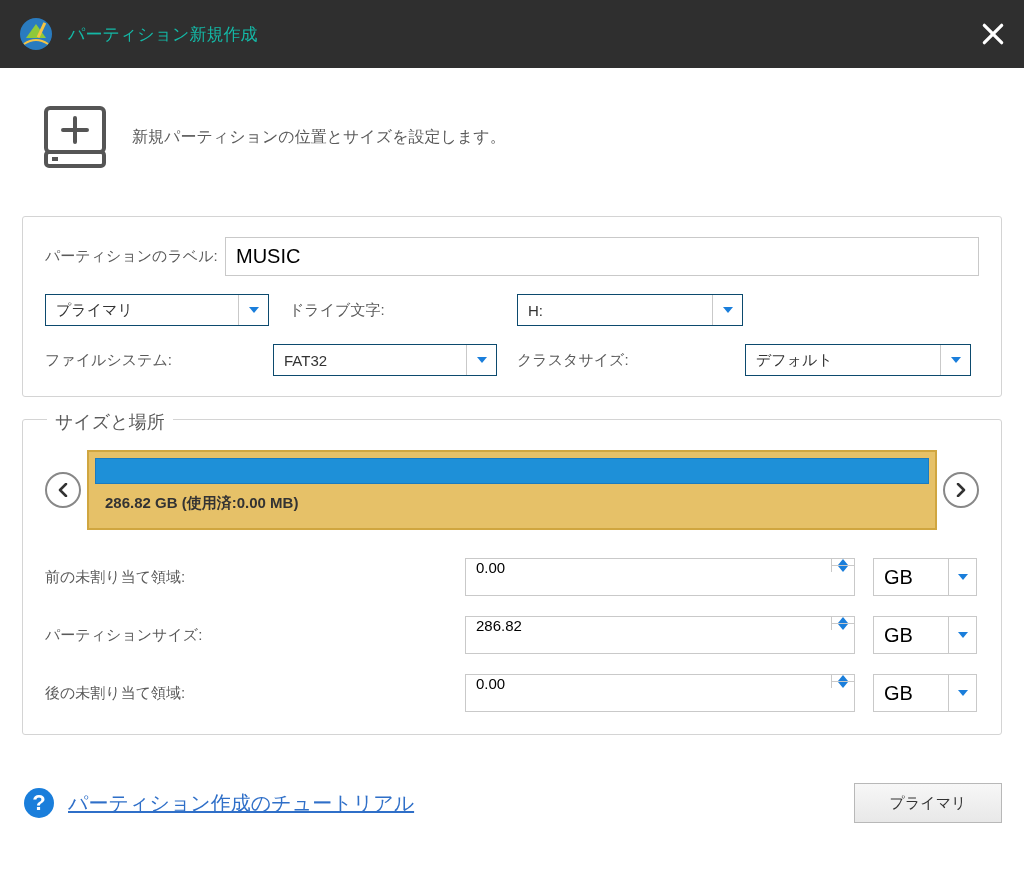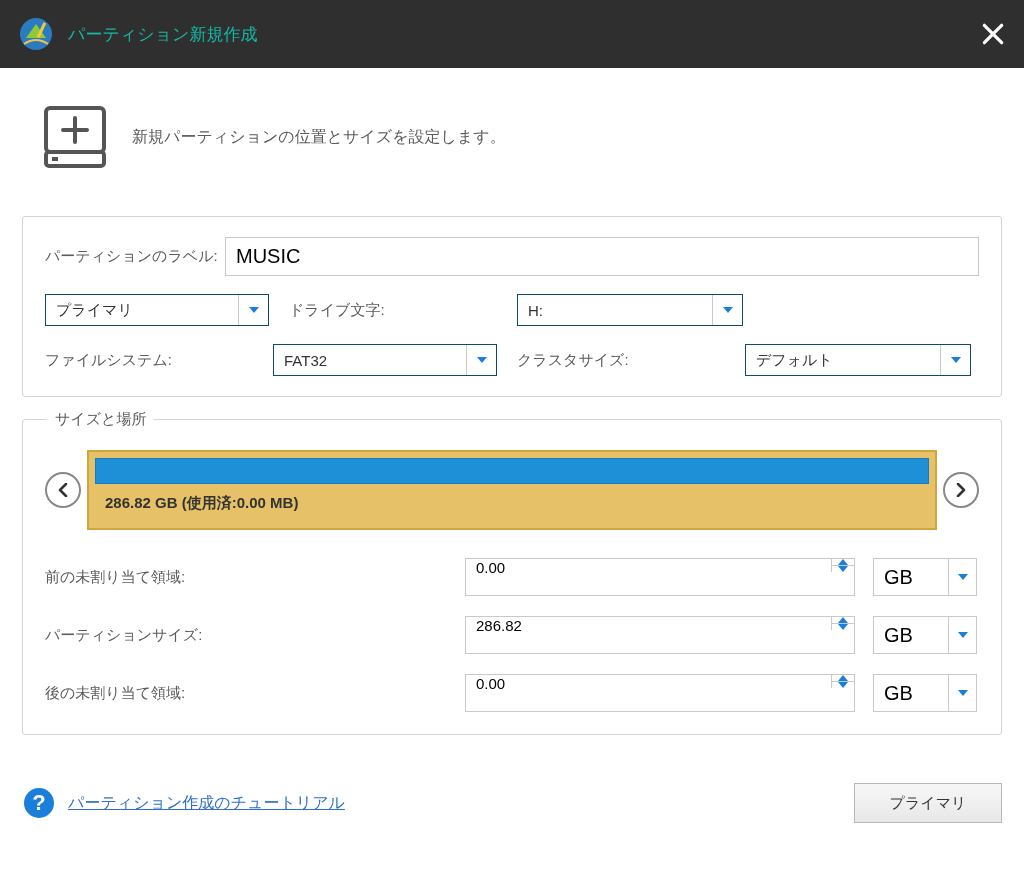--- a/index.html
+++ b/index.html
@@ -22,21 +22,21 @@
 .row:last-child { margin-bottom: 0; }
 .lbl { color: #5a5a5a; font-size: 15px; width: 180px; flex-shrink: 0; }
 .lbl-narrow { width: 110px; margin-left: 20px; }
 .text-input { flex: 1; border: 1px solid #c9c9c9; padding: 18px 10px; font-size: 20px; height: 39px; }
 .dropdown { flex: 1; display: flex; align-items: center; border: 1px solid #0c4a6e; height: 32px; position: relative; }
 .dropdown .val { flex: 1; padding: 0 10px; font-size: 15px; color: #333; }
 .dropdown .arrow-box { width: 30px; height: 100%; border-left: 1px solid #c9c9c9; display: flex; align-items: center; justify-content: center; }
 .arrow-down { width: 0; height: 0; border-left: 5px solid transparent; border-right: 5px solid transparent; border-top: 6px solid #1a7edb; }
 
 .fieldset { border: 1px solid #d4d4d4; border-radius: 3px; padding: 30px 22px 22px 22px; position: relative; margin-bottom: 20px; }
-.legend { position: absolute; top: -10px; left: 24px; background: #fff; padding: 0 8px; color: #5a5a5a; font-size: 15px; }
+.legend { position: absolute; top: -10px; left: 24px; background: #fff; padding: 0 8px; color: #5a5a5a; font-size: 18px; }
 
 .disk-row { display: flex; align-items: center; gap: 6px; margin-bottom: 28px; }
 .nav-circle { width: 36px; height: 36px; border: 2px solid #888; border-radius: 50%; display: flex; align-items: center; justify-content: center; cursor: pointer; flex-shrink: 0; }
 .nav-circle svg { width: 12px; height: 14px; }
 .disk-bar { flex: 1; height: 80px; border: 2px solid #d0a640; background: #e6c168; padding: 6px 6px 8px 6px; display: flex; flex-direction: column; }
 .disk-fill { height: 26px; background: #1e90d8; border: 1px solid #1a7bc0; }
 .disk-label { margin-top: 10px; font-size: 15px; font-weight: bold; color: #333; padding-left: 10px; }
 
 .size-row { display: flex; align-items: center; margin-bottom: 20px; }
 .size-row:last-child { margin-bottom: 0; }
@@ -46,21 +46,21 @@
 .spinner .spin-btns { width: 24px; display: flex; flex-direction: column; border-left: 1px solid #c9c9c9; }
 .spin-up, .spin-down { flex: 1; display: flex; align-items: center; justify-content: center; border-bottom: 1px solid #c9c9c9; cursor: pointer; }
 .spin-down { border-bottom: none; }
 .tri-up { width: 0; height: 0; border-left: 5px solid transparent; border-right: 5px solid transparent; border-bottom: 6px solid #1a7edb; }
 .tri-dn { width: 0; height: 0; border-left: 5px solid transparent; border-right: 5px solid transparent; border-top: 6px solid #1a7edb; }
 .unit-sel { width: 104px; height: 38px; margin-left: 18px; display: flex; align-items: center; border: 1px solid #c9c9c9; }
 .unit-sel .uval { flex: 1; padding: 0 10px; font-size: 20px; }
 
 .footer { display: flex; align-items: center; padding: 8px 22px 0 22px; height: 60px; }
 .help-icon { width: 34px; height: 34px; margin-right: 12px; }
-.tutorial-link { color: #2f6fc8; text-decoration: underline; font-size: 16px; cursor: pointer; }
+.tutorial-link { color: #2f6fc8; text-decoration: underline; font-size: 20px; cursor: pointer; }
 .footer .spacer { flex: 1; }
 .btn { width: 148px; height: 40px; border: 1px solid #b8b8b8; background: linear-gradient(#f7f7f7,#e8e8e8); font-size: 15px; color: #333; cursor: pointer; margin-left: 14px; }
 </style>
 </head>
 <body>
 
 <div class="titlebar">
   <span class="app-icon">
     <svg viewBox="0 0 36 36">
         <circle cx="18" cy="18" r="16" fill="#2a7bbf"></circle>

